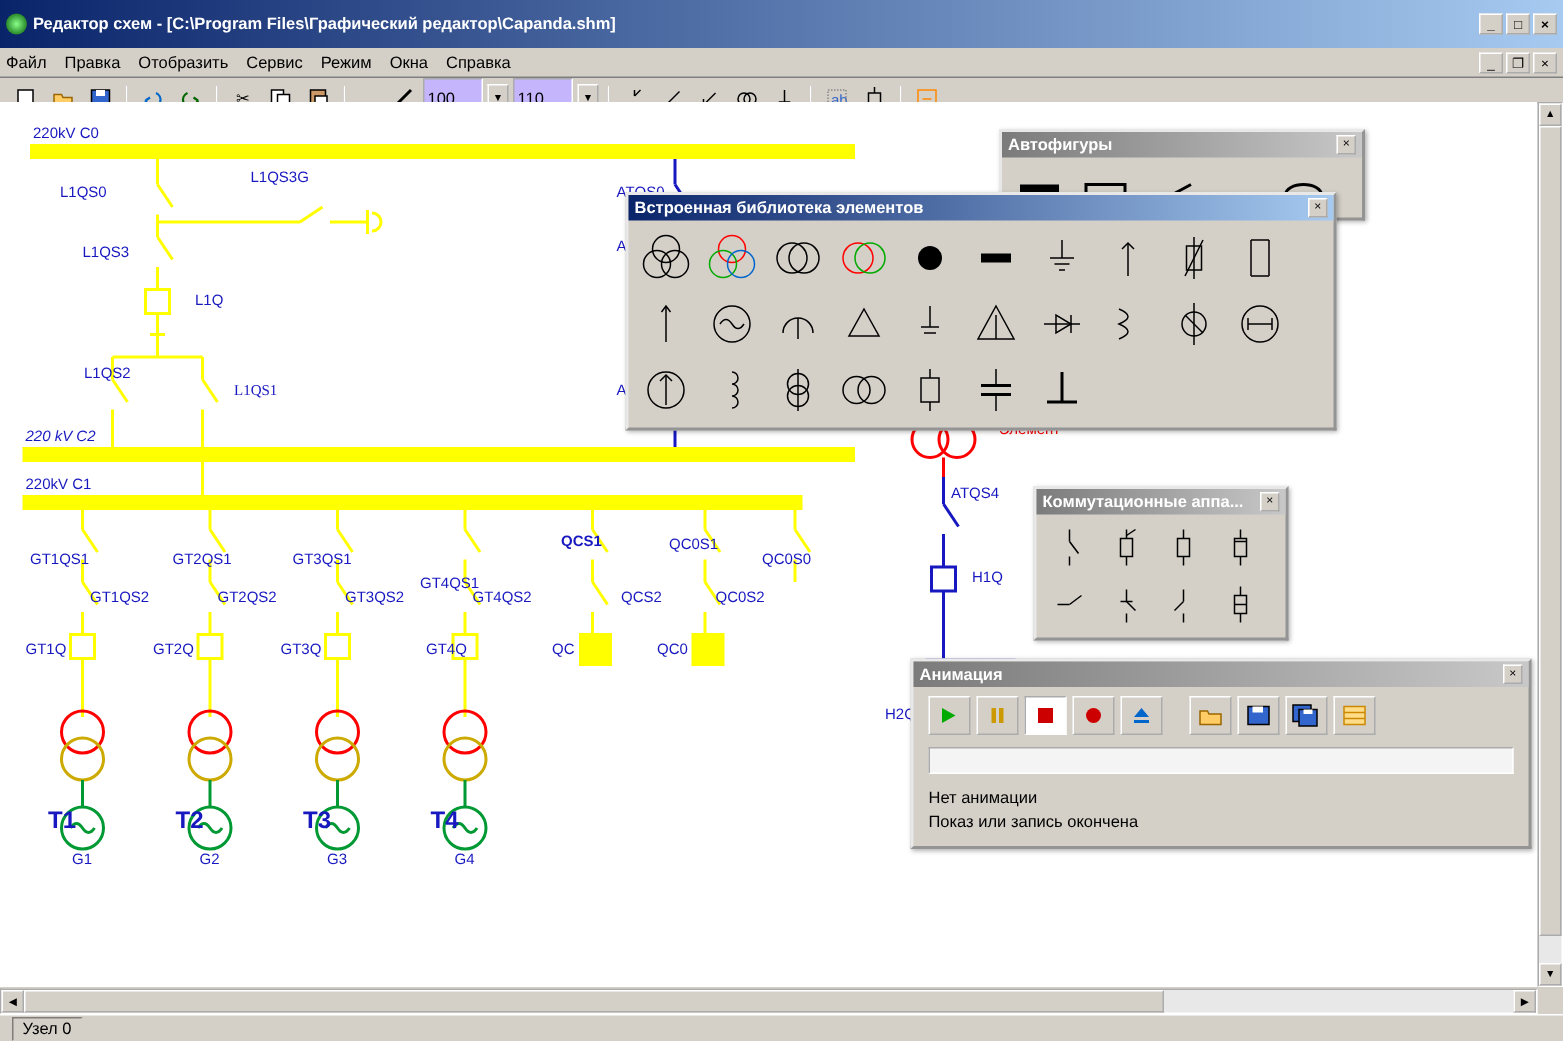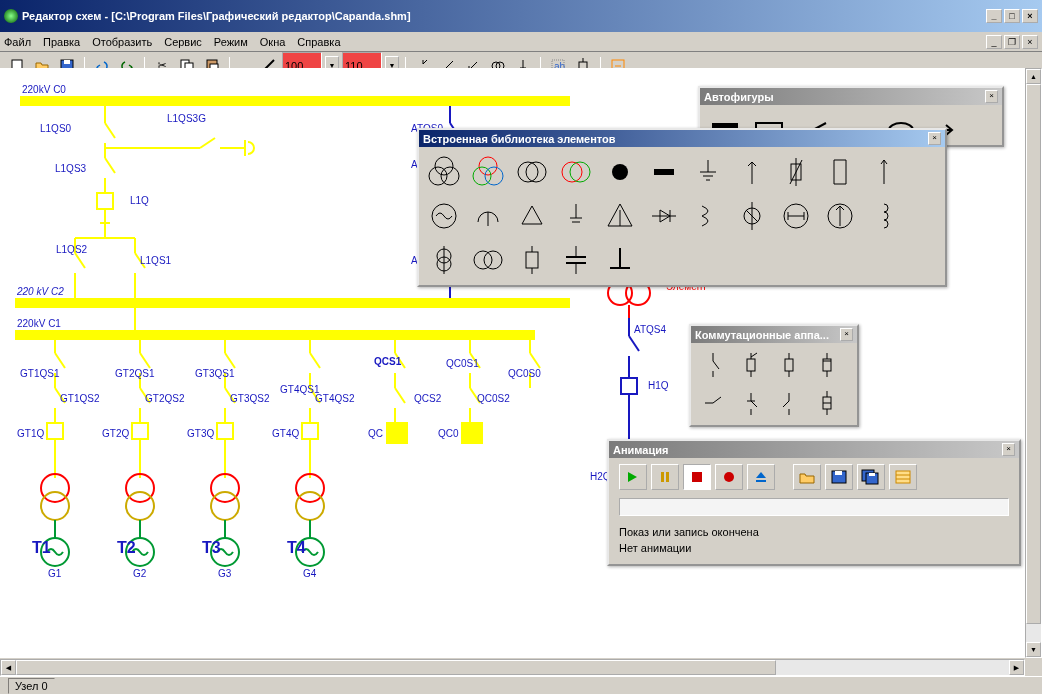--- a/index.html
+++ b/index.html
@@ -54,21 +54,21 @@
   border-bottom: 1px solid #808080;
   height: 28px;
   align-items: center;
 }
 .tb-btn {
   width: 22px; height: 20px;
   border: 1px solid transparent;
   display:flex; align-items:center; justify-content:center;
 }
 .tb-sep { width:1px; height:18px; background:#808080; margin:0 3px; border-right:1px solid #fff;}
-.zoom-input { width:40px; height:28px; font-size:11px; border:1px inset #fff; background:#ef4444; padding:0 2px;}
+.zoom-input { width:40px; height:28px; font-size:11px; border:1px inset #fff; background:#c4b5fd; padding:0 2px;}
 .zoom-dd { width:14px; height:20px; border:1px outset #fff; background:#d4d0c8; display:flex;align-items:center;justify-content:center;font-size:7px;}
 .canvas-area {
   position: absolute;
   top: 68px; left: 0; right: 0; bottom: 36px;
   background: #ffffff;
   overflow: hidden;
 }
 .canvas { position:relative; width:100%; height:100%; }
 .busbar { position:absolute; background:#ffff00; height:10px; }
 .busbar-label { position:absolute; color:#1818c0; font-size:10px; }
@@ -425,21 +425,21 @@
           <circle cx="310" cy="484" r="14"></circle>
           <path d="M302 484 q4 -6 8 0 t8 0"></path>
       </g>
     </svg>
 
     <span class="sch-label" style="left:40px; top:55px;">L1QS0</span>
     <span class="sch-label" style="left:167px; top:45px;">L1QS3G</span>
     <span class="sch-label" style="left:55px; top:95px;">L1QS3</span>
     <span class="sch-label" style="left:130px; top:127px;">L1Q</span>
     <span class="sch-label" style="left:56px; top:176px;">L1QS2</span>
-    <span class="sch-label" style="left:140px; top:187px;">L1QS1</span>
+    <span class="sch-label" style="left:156px; top:187px;font-family:Liberation Serif, serif;">L1QS1</span>
     <span class="sch-label" style="left:411px; top:55px;">ATQS0</span>
     <span class="sch-label" style="left:411px; top:91px;">AT</span>
     <span class="sch-label" style="left:411px; top:187px;">ATQS1</span>
     <span class="sch-label red" style="left:666px; top:213px;">Элемент</span>
     <span class="sch-label" style="left:634px; top:256px;">ATQS4</span>
     <span class="sch-label" style="left:648px; top:312px;">H1Q</span>
     <span class="sch-label" style="left:590px; top:403px;">H2Q</span>
 
     <span class="sch-label" style="left:20px; top:300px;">GT1QS1</span>
     <span class="sch-label" style="left:60px; top:325px;">GT1QS2</span>
@@ -451,21 +451,21 @@
     <span class="sch-label" style="left:315px; top:325px;">GT4QS2</span>
     <span class="sch-label" style="left:374px; top:288px;font-weight:bold;">QCS1</span>
     <span class="sch-label" style="left:402px; top:325px;padding-left:12px;">QCS2</span>
     <span class="sch-label" style="left:446px; top:290px;">QC0S1</span>
     <span class="sch-label" style="left:477px; top:325px;">QC0S2</span>
     <span class="sch-label" style="left:508px; top:300px;">QC0S0</span>
 
     <span class="sch-label" style="left:17px; top:360px;">GT1Q</span>
     <span class="sch-label" style="left:102px; top:360px;">GT2Q</span>
     <span class="sch-label" style="left:187px; top:360px;">GT3Q</span>
-    <span class="sch-label" style="left:272px; top:360px;">GT4Q</span>
+    <span class="sch-label" style="left:284px; top:360px;">GT4Q</span>
     <span class="sch-label" style="left:368px; top:360px;">QC</span>
     <span class="sch-label" style="left:438px; top:360px;">QC0</span>
 
     <span class="sch-label big" style="left:32px;  top:423px;">T1</span>
     <span class="sch-label big" style="left:117px; top:423px;">T2</span>
     <span class="sch-label big" style="left:202px; top:423px;">T3</span>
     <span class="sch-label big" style="left:287px; top:423px;">T4</span>
     <span class="sch-label" style="left:48px;  top:500px;">G1</span>
     <span class="sch-label" style="left:133px; top:500px;">G2</span>
     <span class="sch-label" style="left:218px; top:500px;">G3</span>
@@ -483,21 +483,21 @@
   <div class="sb-btn">◀</div>
   <div class="sb-thumb-h"></div>
   <div class="sb-track"></div>
   <div class="sb-btn">▶</div>
 </div>
 
 <div class="status-bar">
   <div class="status-cell">Узел 0</div>
 </div>
 
-<div class="palette" style="left:666px; top:86px; width:306px;margin-left:32px;">
+<div class="palette" style="left:666px; top:86px; width:244px;">
   <div class="palette-title">
     <span>Автофигуры</span>
     <div style="flex:1"></div>
     <div class="palette-close">×</div>
   </div>
   <div class="palette-body" style="height:40px;">
     <div class="symbol-cell">
         <svg width="30" height="18">
           <rect x="2" y="2" width="26" height="14" fill="#000"></rect>
         </svg>
@@ -523,21 +523,21 @@
         </svg>
       </div>
     <div class="symbol-cell">
         <svg width="30" height="18">
           <path d="M2 9h20m-6-5 6 5-6 5" fill="none" stroke="#000" stroke-width="2"></path>
         </svg>
       </div>
   </div>
 </div>
 
-<div class="palette" style="left:417px; top:128px; width:530px;">
+<div class="palette" style="left:417px; top:128px; width:474px;">
   <div class="palette-title active">
     <span>Встроенная библиотека элементов</span>
     <div style="flex:1"></div>
     <div class="palette-close">×</div>
   </div>
   <div class="palette-body">
     <div class="symbol-cell">
         <svg width="36" height="36">
           <circle cx="18" cy="12" r="9" fill="none" stroke="#000"></circle>
           <circle cx="12" cy="22" r="9" fill="none" stroke="#000"></circle>
@@ -838,16 +838,16 @@
         </div>
       <div class="anim-btn">
           <svg width="18" height="16">
             <rect x="2" y="2" width="14" height="12" fill="#fd8" stroke="#c80"></rect>
             <line x1="2" y1="6" x2="16" y2="6" stroke="#c80"></line>
             <line x1="2" y1="10" x2="16" y2="10" stroke="#c80"></line>
           </svg>
         </div>
     </div>
     <input class="anim-input" style="">
+    <div class="anim-status">Нет анимации</div>
     <div class="anim-status">Показ или запись окончена</div>
-    <div class="anim-status">Нет анимации</div>
   </div>
 </div>
 
 </body></html>

